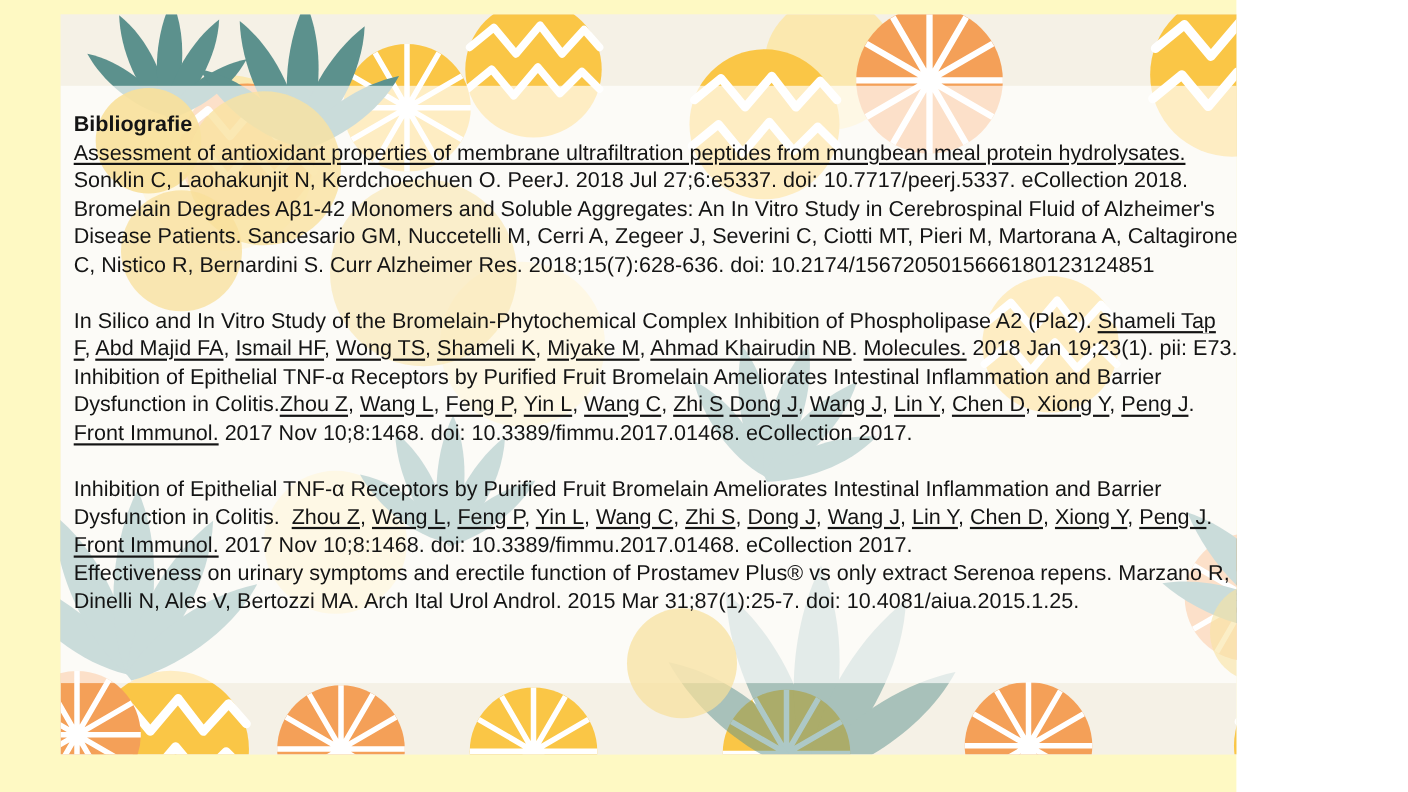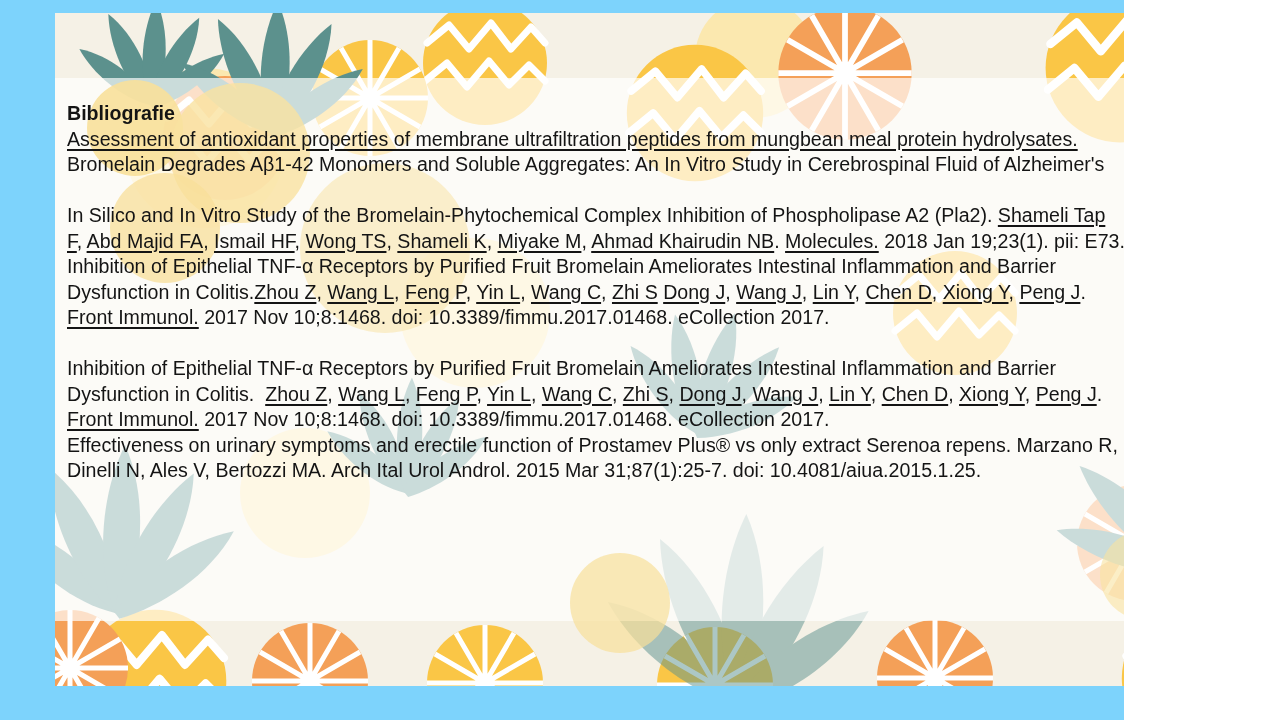--- a/index.html
+++ b/index.html
@@ -2,21 +2,21 @@
 <html style="--teal: #5C918D; --yellow: #FAC646; --orange: #F4A058; --pale: #FBE8AF; --cream: #F5F1E6; --ink: #141414;"><head>
 <meta charset="utf-8">
 <style>
   :root{
     --teal:#5C918D; --yellow:#FAC646; --orange:#F4A058; --pale:#FBE8AF;
     --cream:#F5F1E6; --ink:#141414;
   }
   *{box-sizing:border-box}
   body{margin:0;background:#fff}
   .page{
-    position:relative;width:1124px;height:720px;background:#7dd3fc;
+    position:relative;width:1124px;height:720px;background:#fef9c3;
     overflow:hidden;font-family:"Liberation Sans",sans-serif;
   }
   .slide{
     position:absolute;left:55px;top:13px;width:1177px;height:673px;
     background:var(--cream);overflow:hidden;
   }
   .slide svg{position:absolute;left:0;top:0;display:block}
   .overlay{
     position:absolute;left:0;top:65px;width:1177px;height:543px;
     background:rgba(255,255,255,0.68);
@@ -104,21 +104,24 @@
       <circle cx="110" cy="215" r="55" fill="#F8DF9A" opacity="0.75"></circle>
       <circle cx="330" cy="235" r="85" fill="#FAE8B8" opacity="0.7"></circle>
       <circle cx="565" cy="590" r="50" fill="#F8DF9A" opacity="0.7"></circle>
       <circle cx="1090" cy="562" r="45" fill="#F9E2A0" opacity="0.6"></circle>
     </svg>
   </div>
 
   <div class="textblock">
     <div class="line b">Bibliografie</div>
   <div class="line"><span class="u">Assessment of antioxidant properties of membrane ultrafiltration peptides from mungbean meal protein hydrolysates.</span></div>
+      <div class="line"><span>Sonklin C, Laohakunjit N, Kerdchoechuen O. PeerJ. 2018 Jul 27;6:e5337. doi: 10.7717/peerj.5337. eCollection 2018.</span></div>
       <div class="line"><span>Bromelain Degrades Aβ1-42 Monomers and Soluble Aggregates: An In Vitro Study in Cerebrospinal Fluid of Alzheimer's</span></div>
+      <div class="line"><span>Disease Patients. Sancesario GM, Nuccetelli M, Cerri A, Zegeer J, Severini C, Ciotti MT, Pieri M, Martorana A, Caltagirone</span></div>
+      <div class="line"><span>C, Nistico R, Bernardini S. Curr Alzheimer Res. 2018;15(7):628-636. doi: 10.2174/1567205015666180123124851</span></div>
       <div class="line">&nbsp;</div>
       <div class="line"><span>In Silico and In Vitro Study of the Bromelain-Phytochemical Complex Inhibition of Phospholipase A2 (Pla2). </span><span class="u">Shameli Tap</span></div>
       <div class="line"><span class="u">F</span><span>, </span><span class="u">Abd Majid FA</span><span>, </span><span class="u">Ismail HF</span><span>, </span><span class="u">Wong TS</span><span>, </span><span class="u">Shameli K</span><span>, </span><span class="u">Miyake M</span><span>, </span><span class="u">Ahmad Khairudin NB</span><span>. </span><span class="u">Molecules.</span><span> 2018 Jan 19;23(1). pii: E73.</span></div>
       <div class="line"><span>Inhibition of Epithelial TNF-α Receptors by Purified Fruit Bromelain Ameliorates Intestinal Inflammation and Barrier</span></div>
       <div class="line"><span>Dysfunction in Colitis.</span><span class="u">Zhou Z</span><span>, </span><span class="u">Wang L</span><span>, </span><span class="u">Feng P</span><span>, </span><span class="u">Yin L</span><span>, </span><span class="u">Wang C</span><span>, </span><span class="u">Zhi S</span><span> </span><span class="u">Dong J</span><span>, </span><span class="u">Wang J</span><span>, </span><span class="u">Lin Y</span><span>, </span><span class="u">Chen D</span><span>, </span><span class="u">Xiong Y</span><span>, </span><span class="u">Peng J</span><span>.</span></div>
       <div class="line"><span class="u">Front Immunol.</span><span> 2017 Nov 10;8:1468. doi: 10.3389/fimmu.2017.01468. eCollection 2017.</span></div>
       <div class="line">&nbsp;</div>
       <div class="line"><span>Inhibition of Epithelial TNF-α Receptors by Purified Fruit Bromelain Ameliorates Intestinal Inflammation and Barrier</span></div>
       <div class="line"><span>Dysfunction in Colitis.  </span><span class="u">Zhou Z</span><span>, </span><span class="u">Wang L</span><span>, </span><span class="u">Feng P</span><span>, </span><span class="u">Yin L</span><span>, </span><span class="u">Wang C</span><span>, </span><span class="u">Zhi S</span><span>, </span><span class="u">Dong J</span><span>, </span><span class="u">Wang J</span><span>, </span><span class="u">Lin Y</span><span>, </span><span class="u">Chen D</span><span>, </span><span class="u">Xiong Y</span><span>, </span><span class="u">Peng J</span><span>.</span></div>
       <div class="line"><span class="u">Front Immunol.</span><span> 2017 Nov 10;8:1468. doi: 10.3389/fimmu.2017.01468. eCollection 2017.</span></div>

